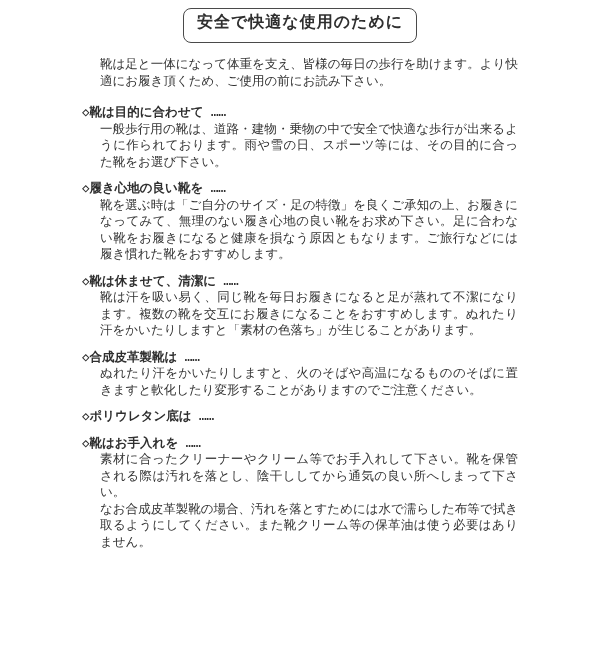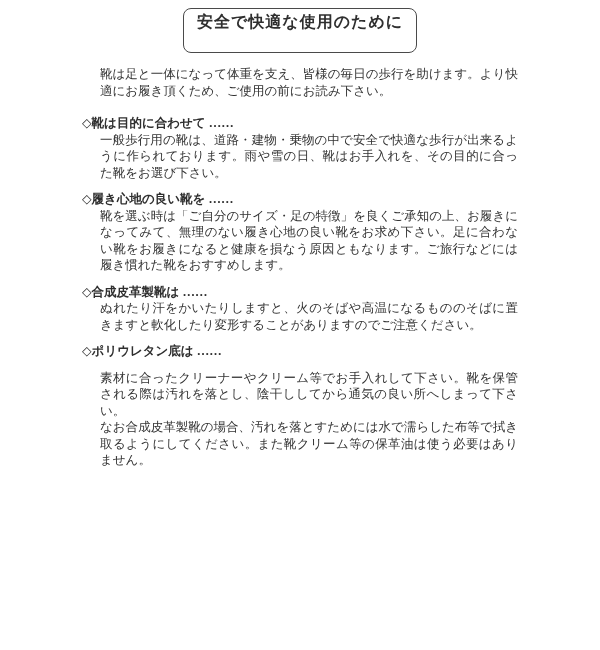--- a/index.html
+++ b/index.html
@@ -21,38 +21,39 @@
     padding-top: 8px;
     background: #ffffff;
   }
   .title-row {
     text-align: center;
   }
   .title-box {
     display: inline-block;
     border: 1.5px solid #4a4a4a;
     border-radius: 8px;
-    padding: 3px 13px 19px;
+    padding: 3px 13px 9px;
     font-size: 16px;
     font-weight: bold;
     letter-spacing: 1px;
     color: #2f2f2f;
   }
   .content {
     width: 436px;
     margin: 13px auto 0;
     font-size: 12.5px;
     line-height: 16.5px;
   }
   .intro {
     margin: 0 0 16px 18px;
     text-align: justify;
   }
   .sec {
     margin-top: 10px;
+    font-family: Liberation Mono, monospace;
   }
   .sec-heading {
     margin: 0;
     font-size: 12.5px;
     font-weight: bold;
     line-height: 16.5px;
     color: #2f2f2f;
   }
   .sec-body {
     margin: 0 0 0 18px;
@@ -68,39 +69,44 @@
   <div class="title-row">
     <div class="title-box">安全で快適な使用のために</div>
   </div>
 
   <div class="content">
 
     <p class="intro">靴は足と一体になって体重を支え、皆様の毎日の歩行を助けます。より快適にお履き頂くため、ご使用の前にお読み下さい。</p>
 
     <section class="sec">
       <h2 class="sec-heading">◇靴は目的に合わせて ……</h2>
-      <p class="sec-body">一般歩行用の靴は、道路・建物・乗物の中で安全で快適な歩行が出来るように作られております。雨や雪の日、靴はお手入れを、その目的に合った靴をお選び下さい。</p>
+      <p class="sec-body">一般歩行用の靴は、道路・建物・乗物の中で安全で快適な歩行が出来るように作られております。雨や雪の日、スポーツ等には、その目的に合った靴をお選び下さい。</p>
     </section>
 
     <section class="sec">
       <h2 class="sec-heading">◇履き心地の良い靴を ……</h2>
       <p class="sec-body">靴を選ぶ時は「ご自分のサイズ・足の特徴」を良くご承知の上、お履きになってみて、無理のない履き心地の良い靴をお求め下さい。足に合わない靴をお履きになると健康を損なう原因ともなります。ご旅行などには履き慣れた靴をおすすめします。</p>
     </section>
 
 
+    <section class="sec">
+      <h2 class="sec-heading">◇靴は休ませて、清潔に ……</h2>
+      <p class="sec-body">靴は汗を吸い易く、同じ靴を毎日お履きになると足が蒸れて不潔になります。複数の靴を交互にお履きになることをおすすめします。ぬれたり汗をかいたりしますと「素材の色落ち」が生じることがあります。</p>
+    </section>
 
     <section class="sec">
       <h2 class="sec-heading">◇合成皮革製靴は ……</h2>
       <p class="sec-body">ぬれたり汗をかいたりしますと、火のそばや高温になるもののそばに置きますと軟化したり変形することがありますのでご注意ください。</p>
     </section>
 
     <section class="sec">
       <h2 class="sec-heading">◇ポリウレタン底は ……</h2>
     </section>
 
     <section class="sec">
+      <h2 class="sec-heading">◇靴はお手入れを ……</h2>
       <p class="sec-body">素材に合ったクリーナーやクリーム等でお手入れして下さい。靴を保管される際は汚れを落とし、陰干ししてから通気の良い所へしまって下さい。
 なお合成皮革製靴の場合、汚れを落とすためには水で濡らした布等で拭き取るようにしてください。また靴クリーム等の保革油は使う必要はありません。</p>
     </section>
 
   </div>
 
 </div>
 
 </body></html>

